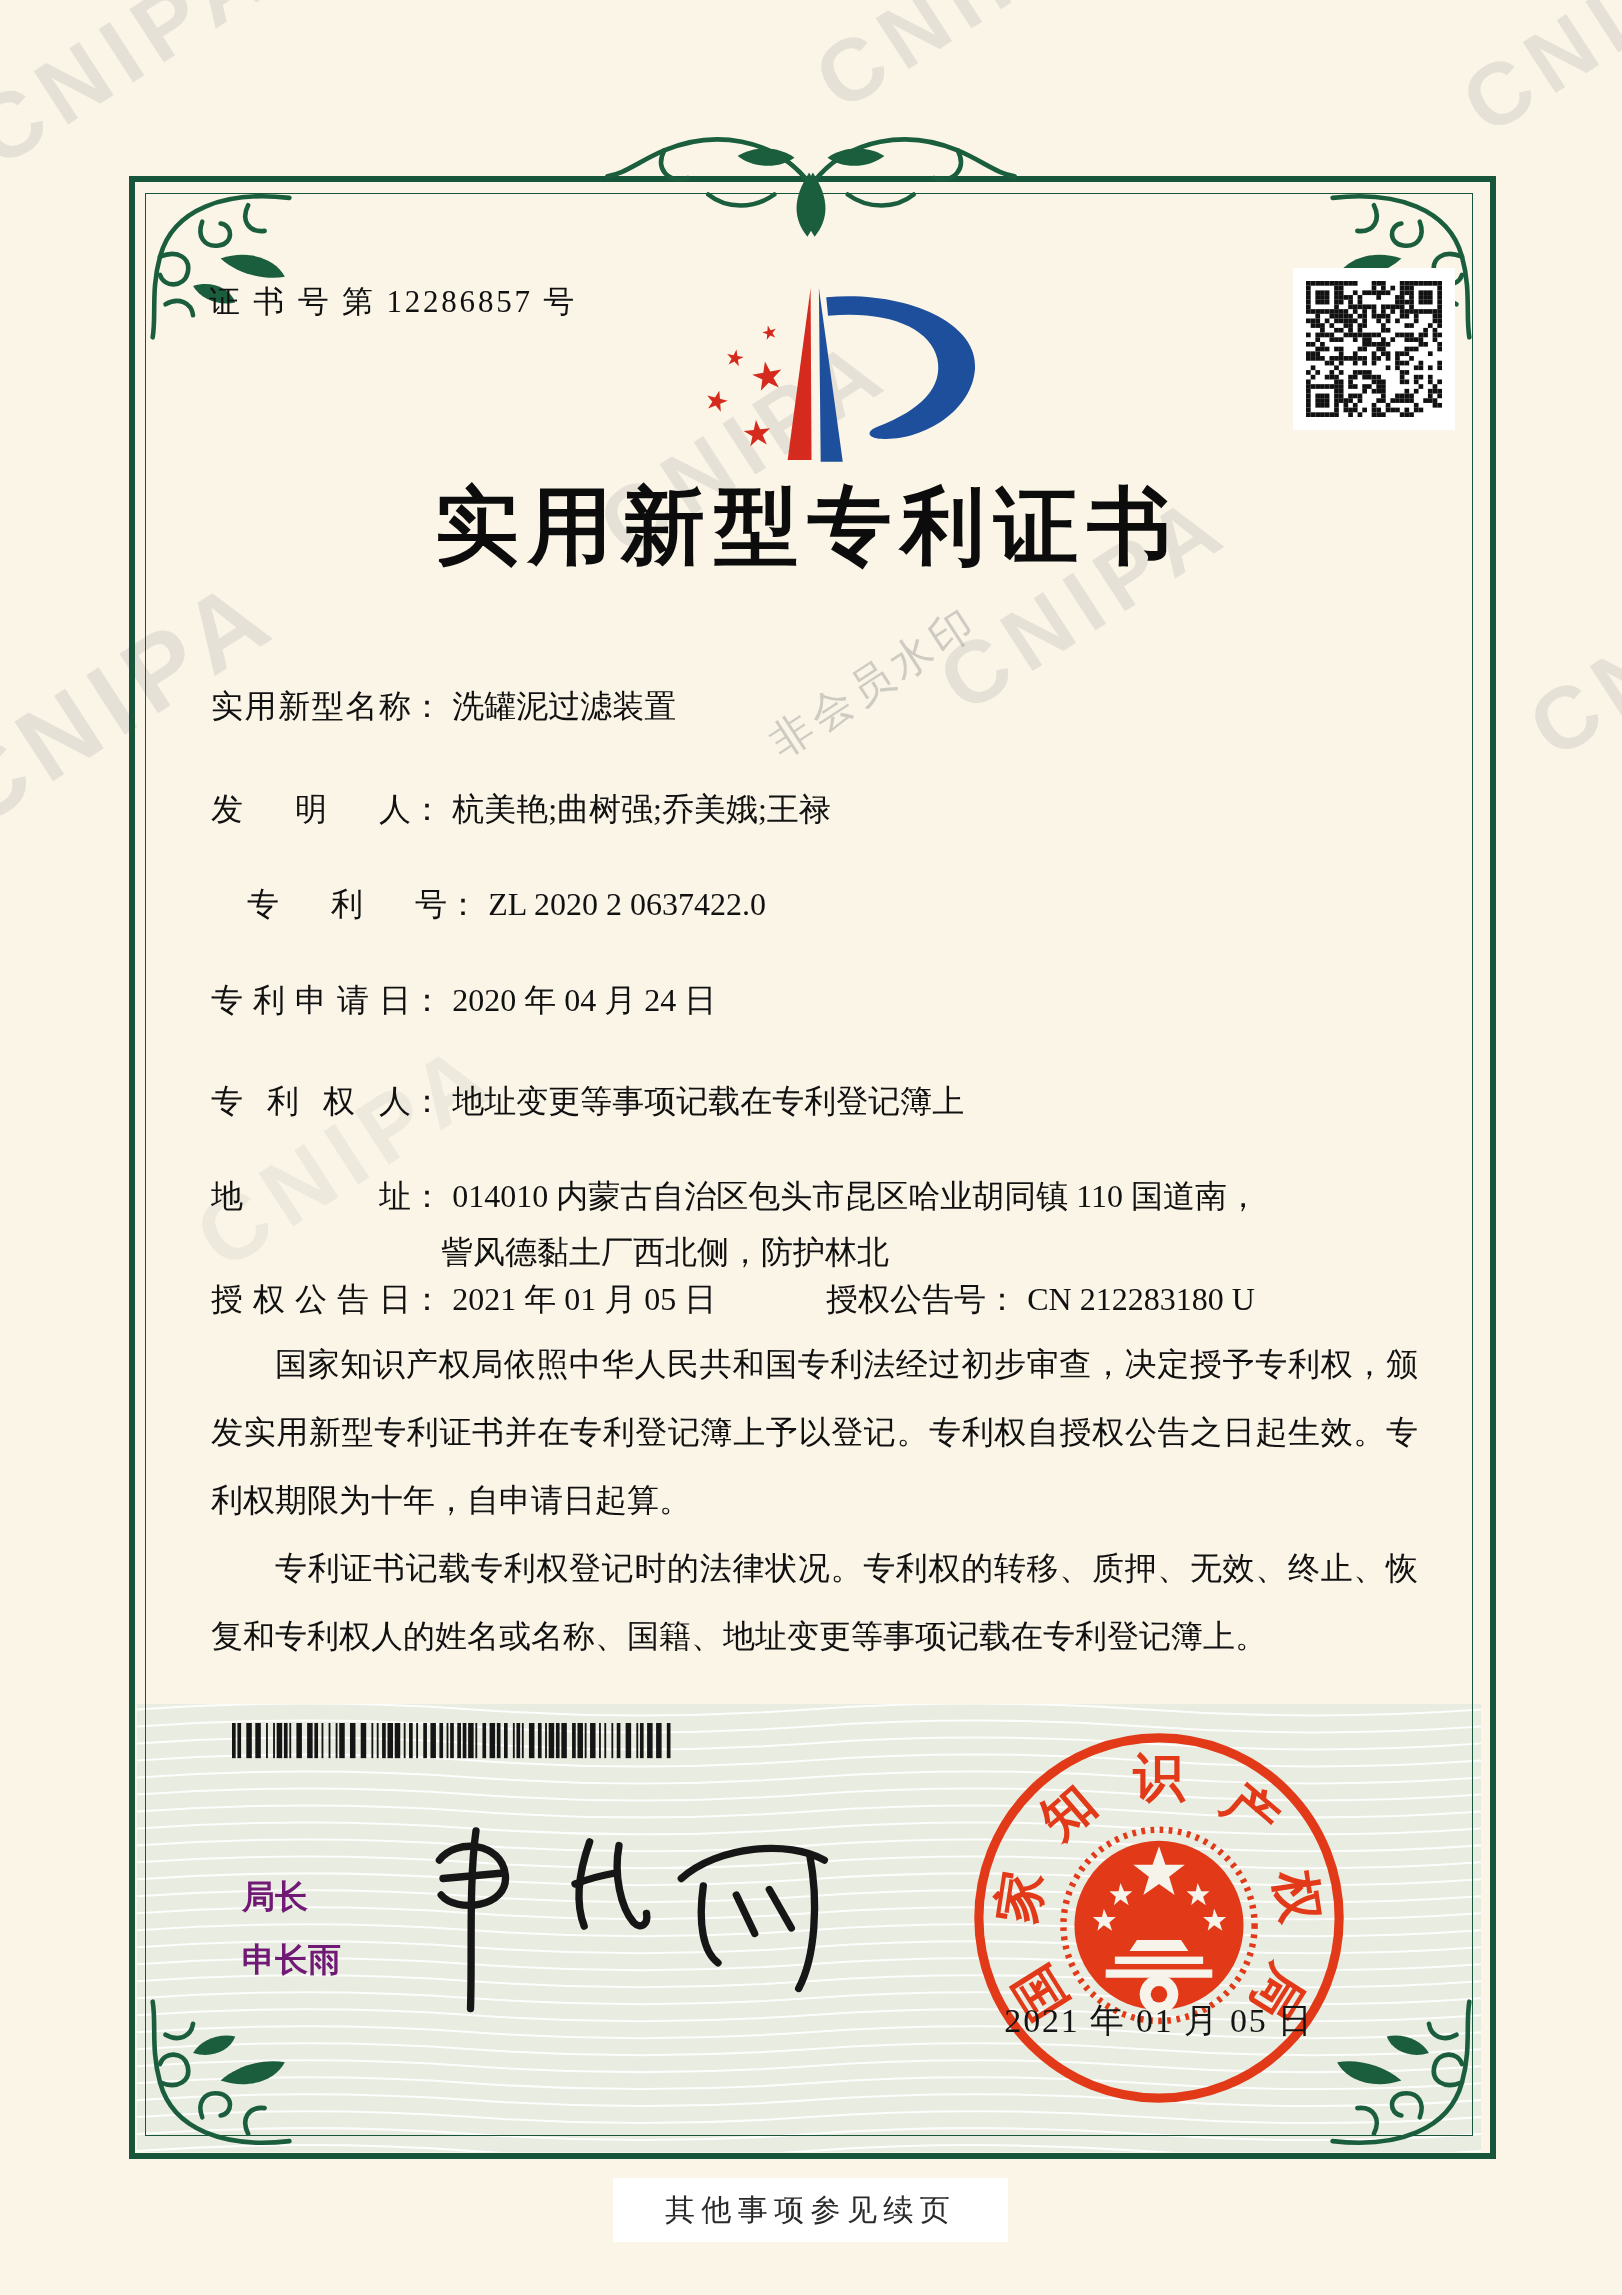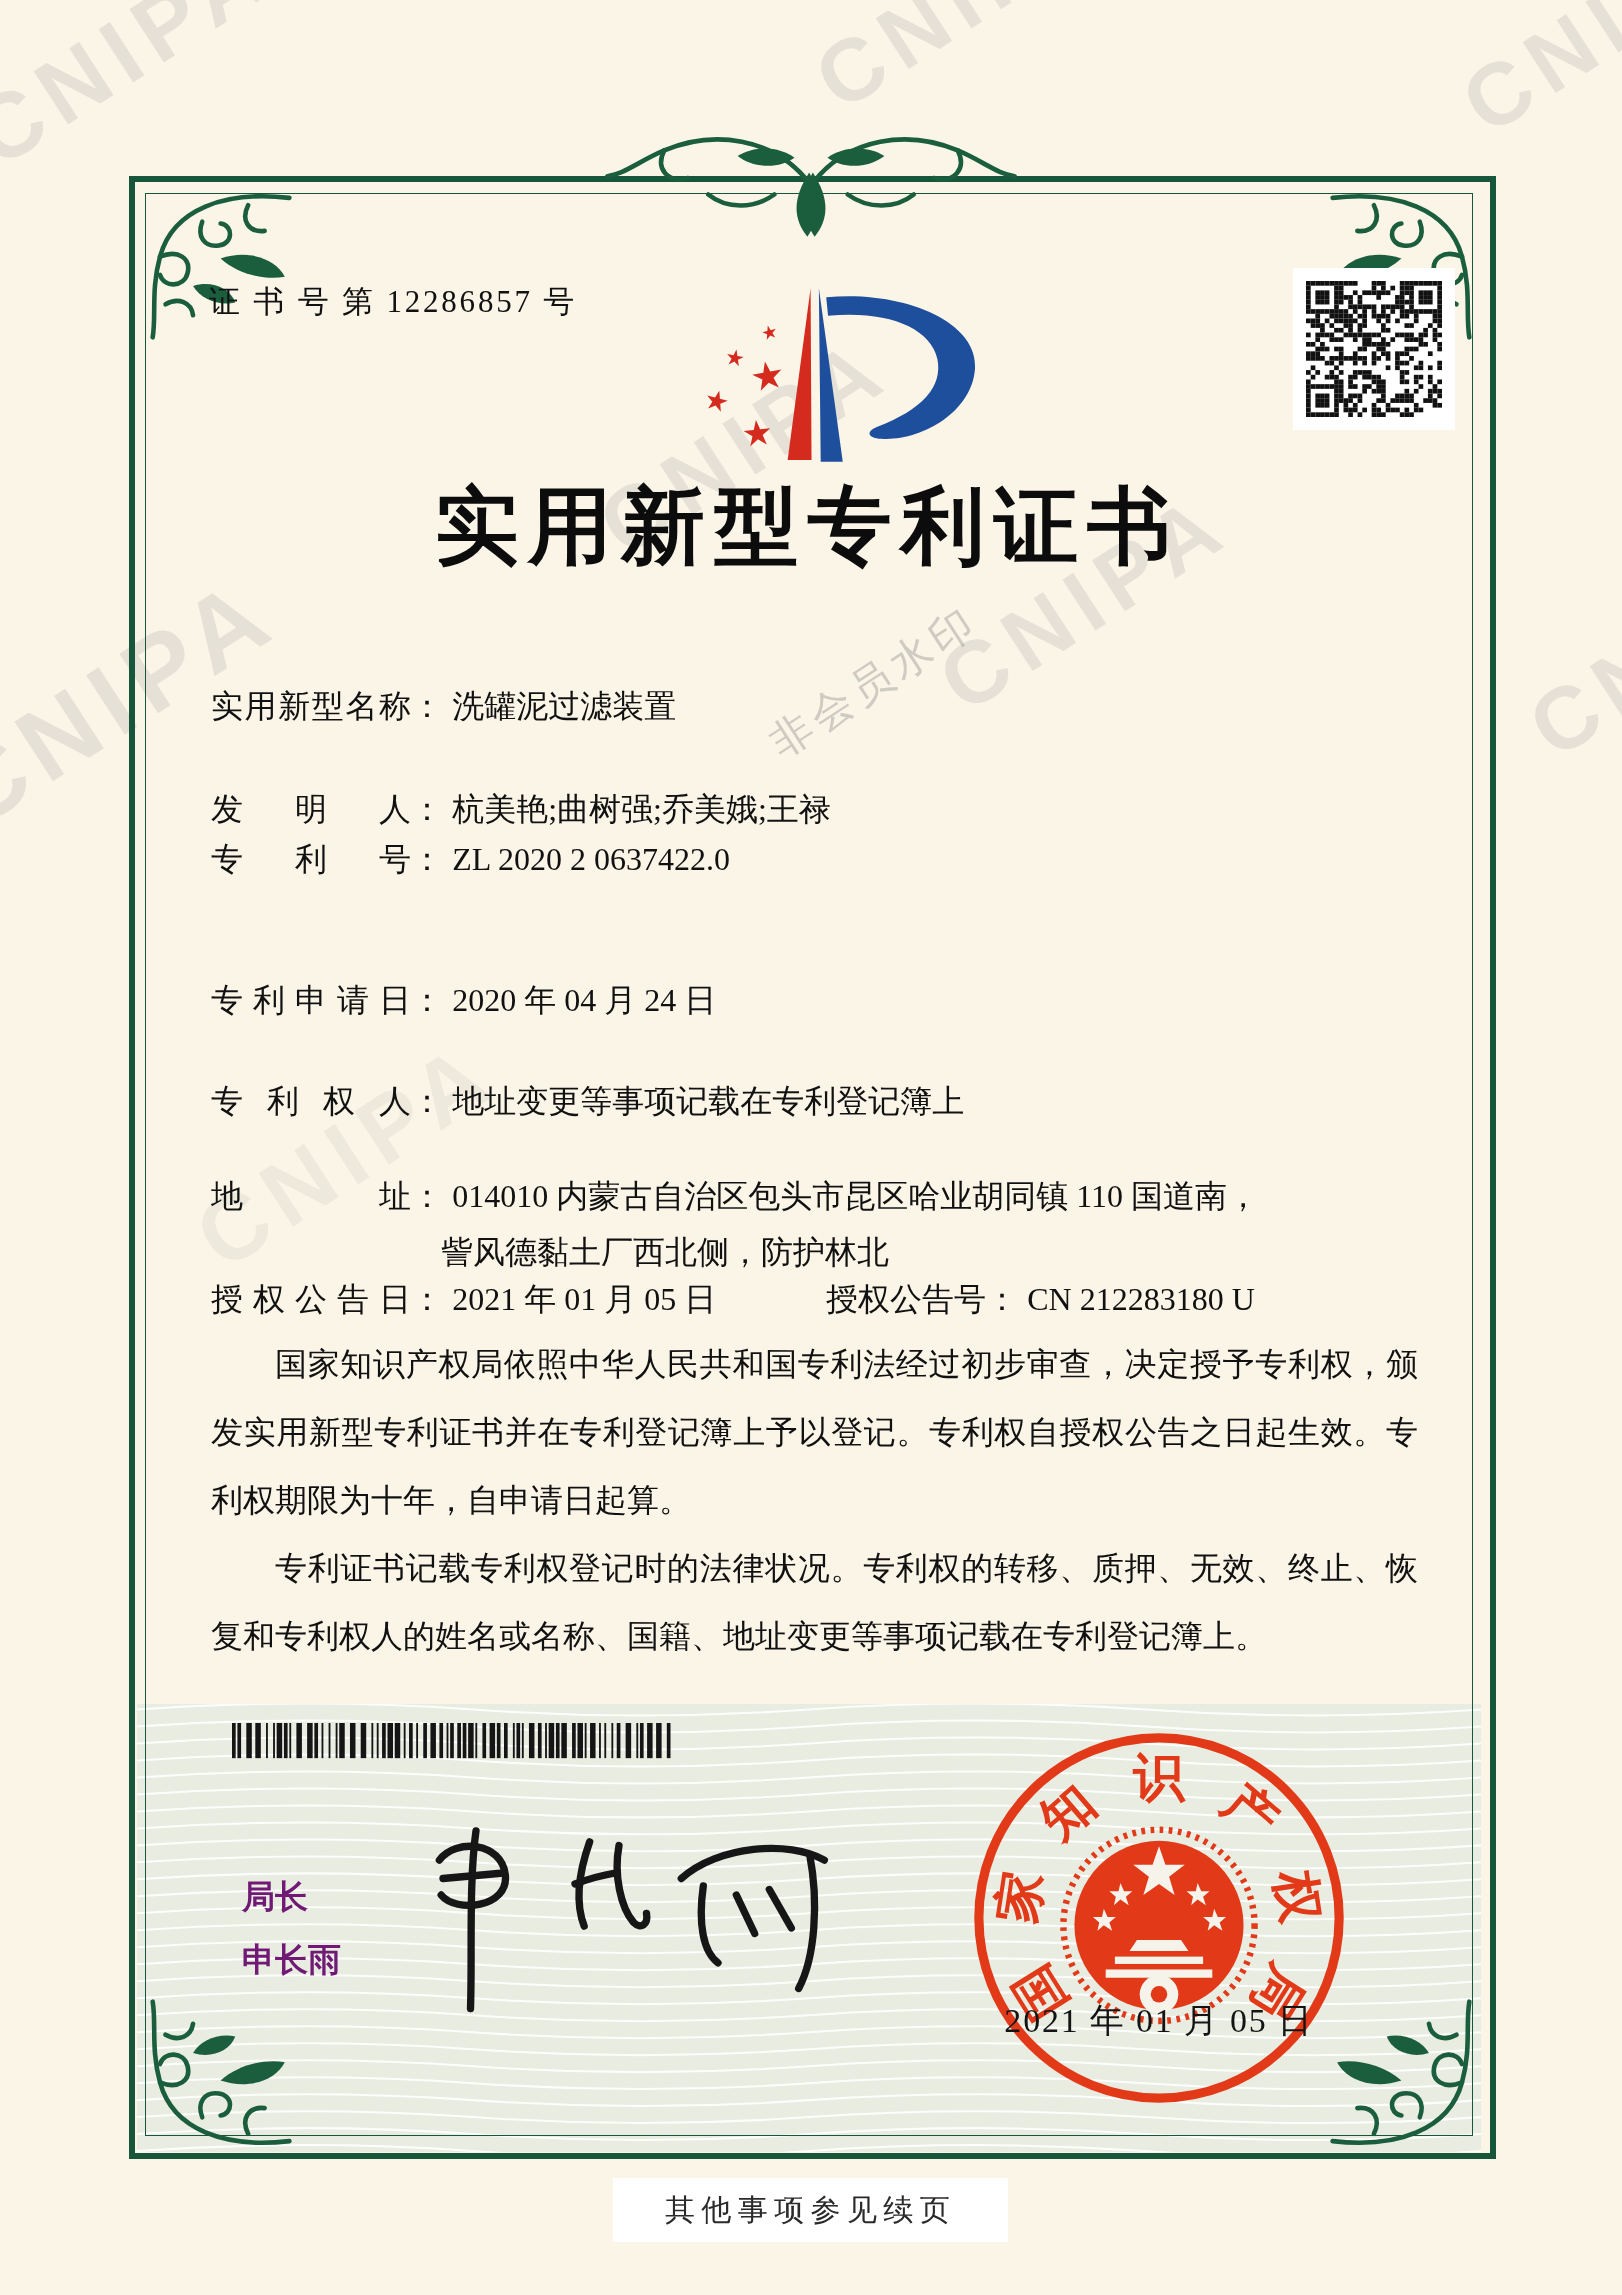--- a/index.html
+++ b/index.html
@@ -40,21 +40,21 @@
   .logo-svg{position:absolute;left:693px;top:244px;width:294px;height:228px;}
   .lstar{font-family:"DejaVu Sans",sans-serif;fill:#d42b1e;}
   .qr-wrap{position:absolute;left:1293px;top:268px;width:162px;height:162px;background:#fff;}
   .qr-wrap svg{position:absolute;left:13px;top:13px;}
   .title{position:absolute;left:130px;top:470px;width:1355px;text-align:center;
       font-size:84px;font-weight:700;letter-spacing:9.2px;color:#0c0c0c;}
   
   .frow{position:absolute;left:211px;font-size:32px;white-space:nowrap;}
   .flabel{display:inline-block;width:200px;text-align:justify;text-align-last:justify;vertical-align:top;}
   .fvalue{margin-left:9.2px;}
-  .r0{top:685px;} .r1{top:788px;} .r2{top:838px;} .r3{top:979px;}
+  .r0{top:685px;} .r1{top:788px;} .r2{top:883px;margin-left:36px;} .r3{top:979px;}
   .r4{top:1080px;} .r5{top:1175px;}
   .addr2{position:absolute;left:441px;top:1231px;font-size:32px;}
   .rgrant{top:1278px;}
   .grant2{position:absolute;left:826px;top:1278px;font-size:32px;white-space:nowrap;}
   .plainlabel{display:inline-block;}
   
   .paras{position:absolute;left:211px;top:1330px;width:1207px;
       font-size:32px;line-height:68px;text-align:justify;}
   .paras p{margin:0;text-indent:2em;}
   

